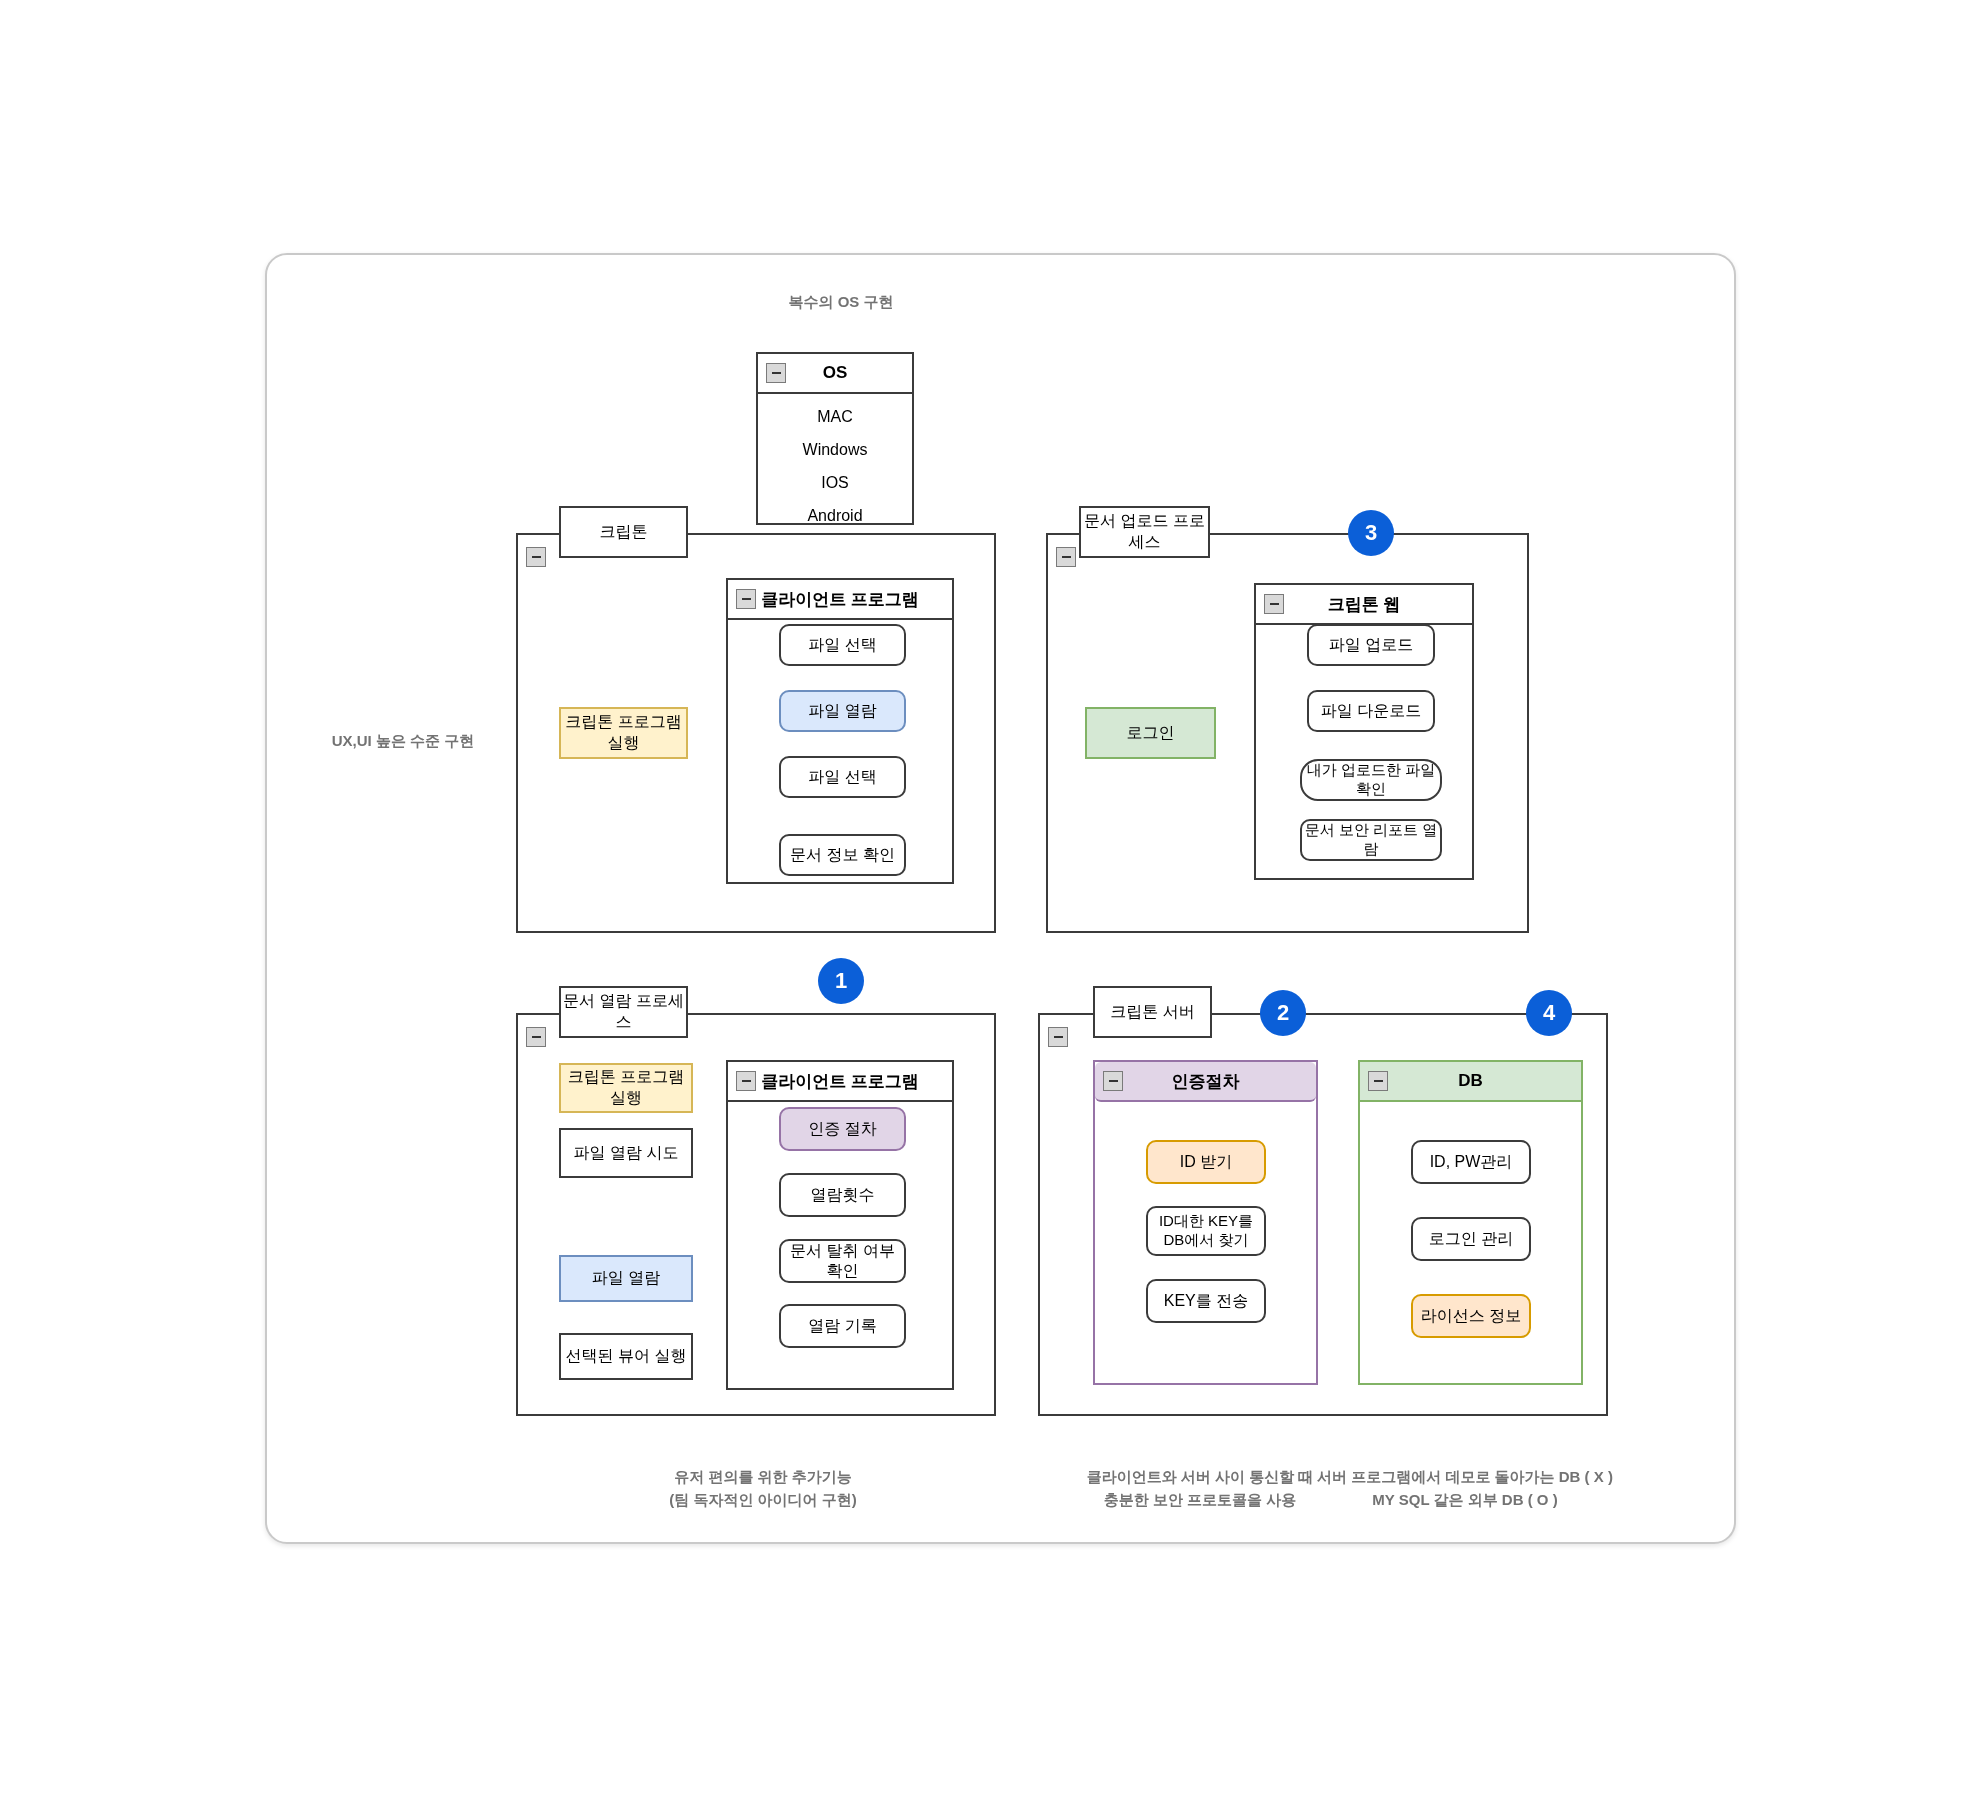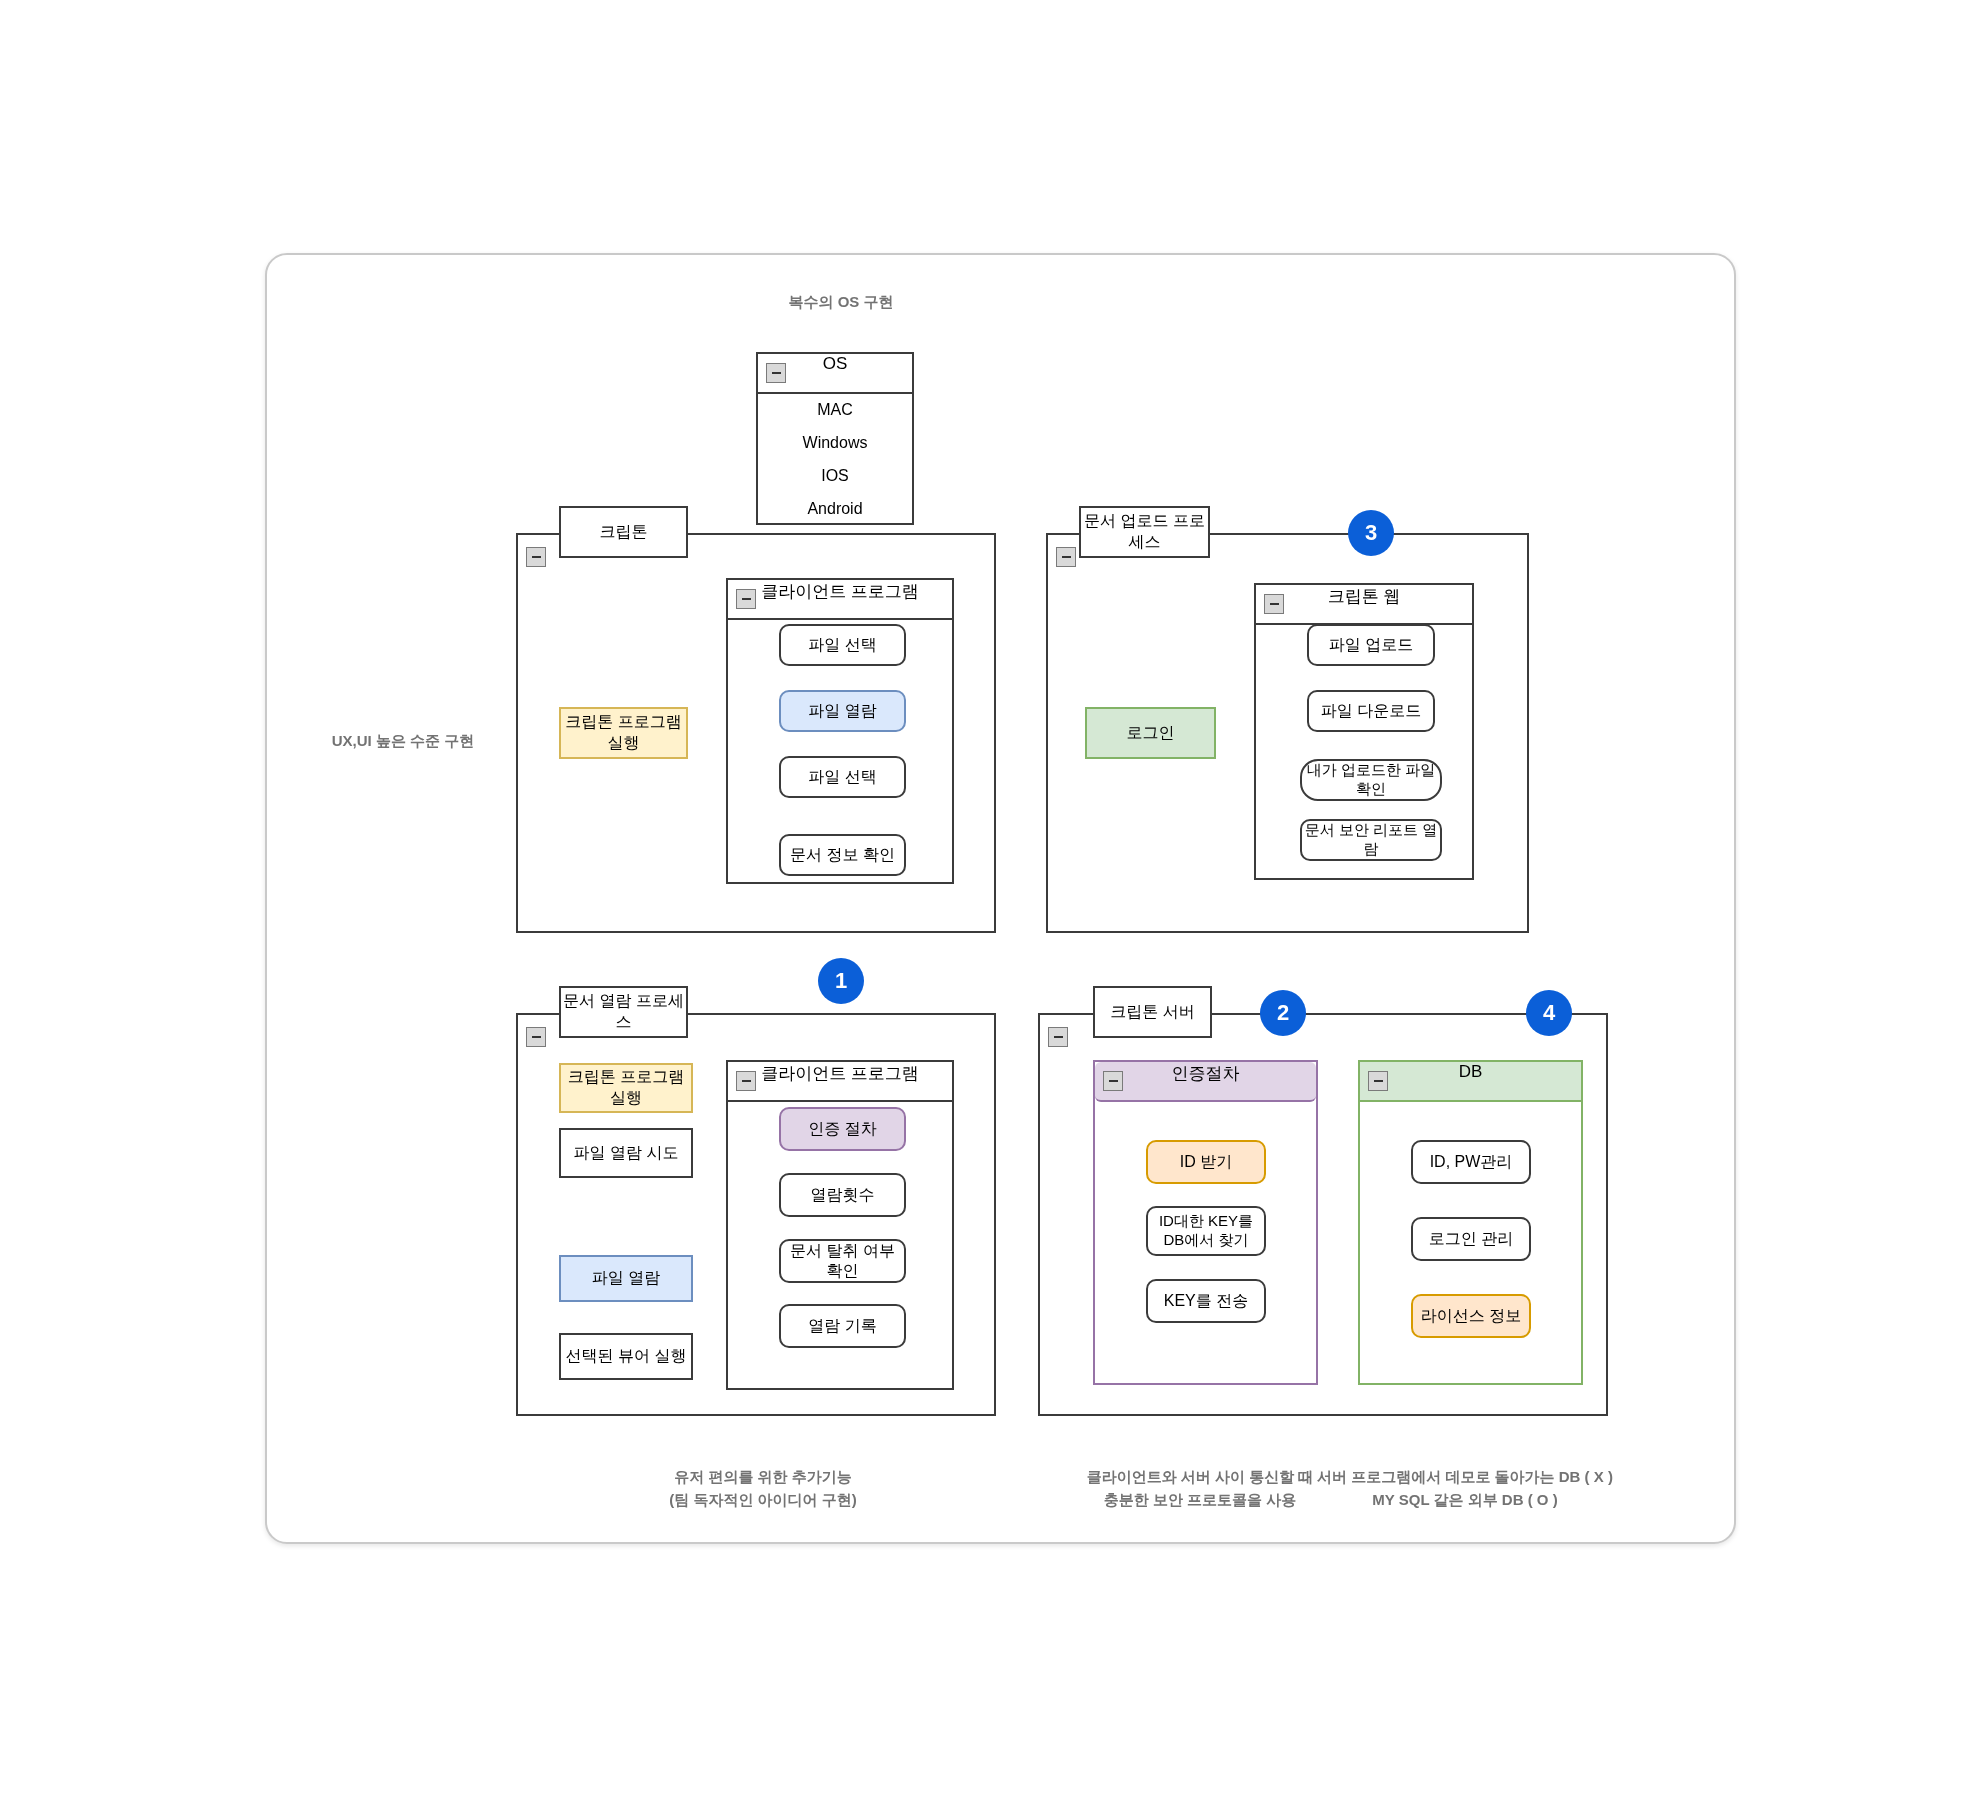--- a/index.html
+++ b/index.html
@@ -8,34 +8,34 @@
   #board{position:absolute;left:265px;top:253px;width:1467px;height:1287px;
          background:#ffffff;border:2px solid #c9c9c9;border-radius:22px;
          box-shadow:0 2px 5px rgba(0,0,0,.10);}
   svg#wires{position:absolute;left:0;top:0;width:1976px;height:1798px;pointer-events:none;}
   .node{position:absolute;box-sizing:border-box;display:flex;align-items:center;
         justify-content:center;text-align:center;color:#000;}
   
   .frame{position:absolute;box-sizing:border-box;border:2px solid #3b3b3b;background:#ffffff;}
   .frame-plain{position:absolute;box-sizing:border-box;border:2px solid #3b3b3b;background:transparent;}
   .frame-title{position:relative;height:38px;border-bottom:2px solid #3b3b3b;
-        display:flex;align-items:flex-start;justify-content:center;font-weight:normal;font-size:17px;}
+        display:flex;align-items:center;justify-content:center;font-weight:bold;font-size:17px;}
   .minus{position:absolute;left:8px;top:50%;transform:translateY(-50%);
         width:18px;height:18px;border:1px solid #7a7a7a;background:#d9d9d9;
         display:flex;align-items:center;justify-content:center;}
   .minus i{display:block;width:9px;height:2px;background:#333;}
   .rrect{border:2px solid #3b3b3b;border-radius:10px;background:#fff;font-size:16px;line-height:1.25;}
   .sqrect{border:2px solid #3b3b3b;background:#fff;font-size:16px;}
   .badge{position:absolute;width:46px;height:46px;border-radius:50%;
         display:flex;align-items:center;justify-content:center;
         color:#fff;font-weight:bold;font-size:22px;}
   .note{position:absolute;color:#737373;font-weight:bold;font-size:15px;
         text-align:center;line-height:1.5;white-space:pre-line;margin-top:8px;}
   .os-row{display:flex;align-items:center;justify-content:center;font-size:16px;height:26px;}
-  .os-body{padding-top:3px;}
+  .os-body{padding-top:10px;}
 </style>
 </head>
 <body>
 
 <div id="stage">
 
   <svg id="wires">
     <defs>
       <marker id="ah" markerWidth="10" markerHeight="10" refX="8" refY="4" orient="auto" markerUnits="userSpaceOnUse">
         <path d="M0,0 L9,4 L0,8 z" fill="#1f1f1f"></path>

